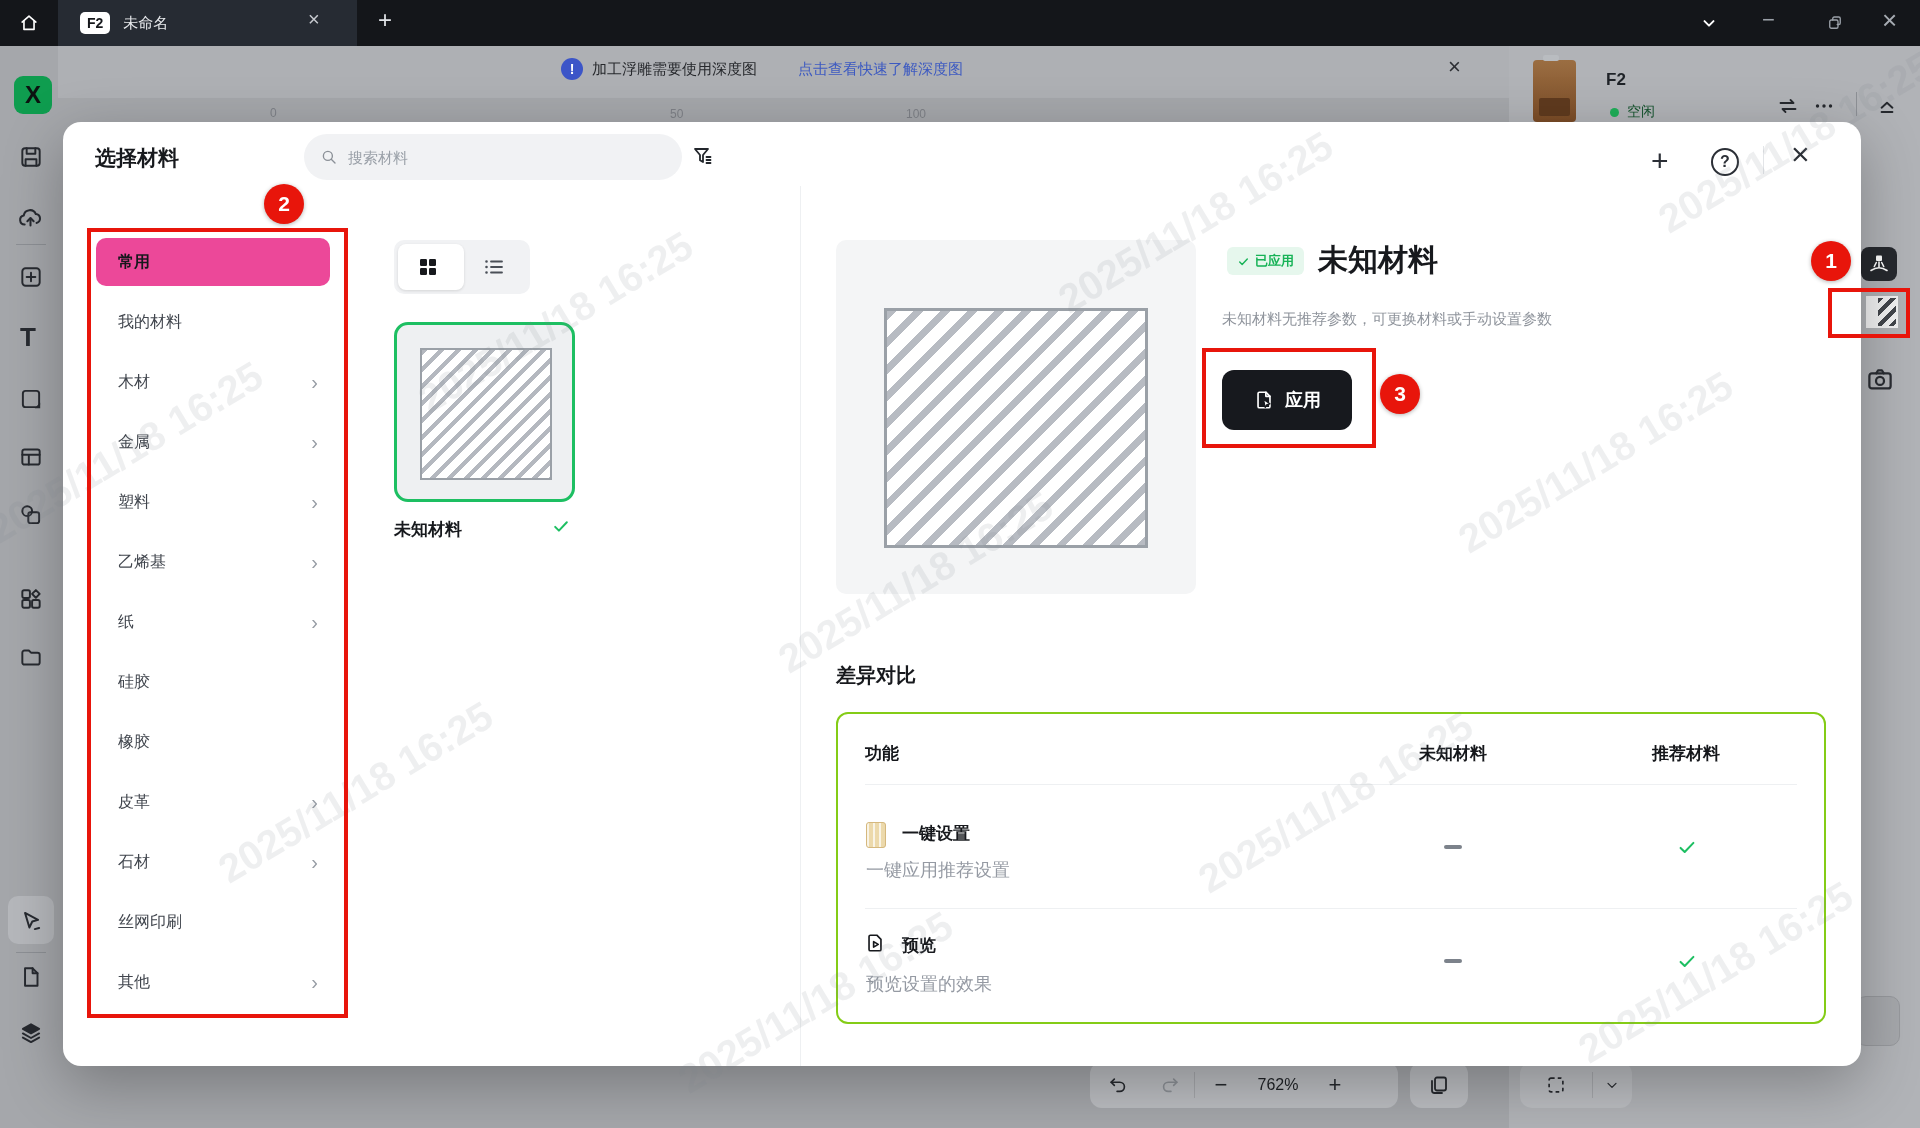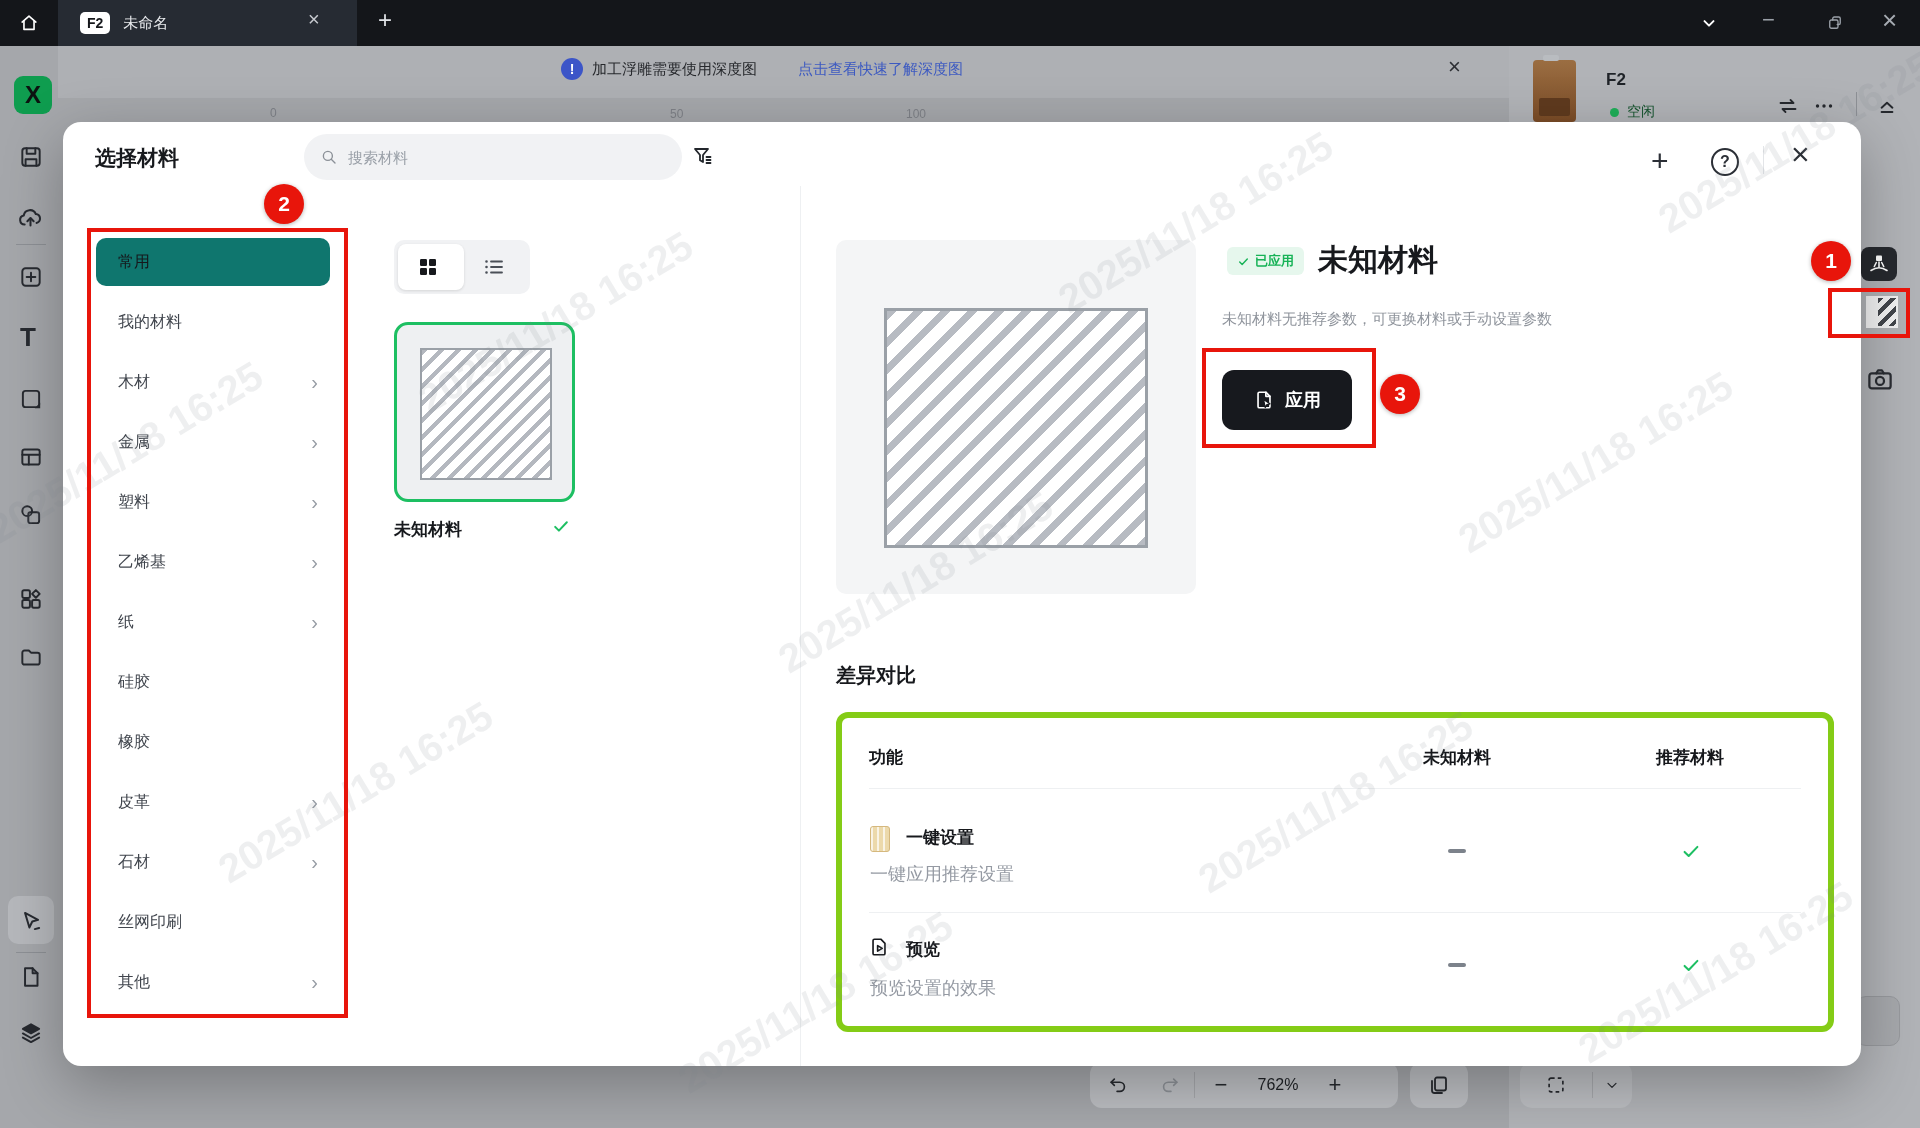--- a/index.html
+++ b/index.html
@@ -25,36 +25,36 @@
   .dialog{left:63px;top:122px;width:1798px;height:944px;background:#fff;border-radius:18px;
     box-shadow:0 18px 60px rgba(0,0,0,.28);z-index:20;}
   .dlg-title{left:32px;top:22px;font-size:21px;font-weight:bold;}
   .search{left:241px;top:12px;width:378px;height:46px;background:#f1f2f4;border-radius:23px;display:flex;align-items:center;}
   .search input{border:none;outline:none;background:transparent;font-size:15px;color:#333;width:290px;
     font-family:"Liberation Sans","DejaVu Sans",sans-serif;}
   .search input::placeholder{color:#9aa0a8;}
   .cat{left:33px;width:234px;height:48px;display:flex;align-items:center;font-size:16px;color:#40454d;border-radius:10px;cursor:pointer;}
   .cat .lbl{margin-left:22px;}
   .cat .cat-ch{position:absolute;right:12px;color:#979da5;font-size:20px;line-height:20px;}
-  .cat.sel{background:#0f766e;color:#16181c;font-weight:normal;}
+  .cat.sel{background:#ec4899;color:#16181c;font-weight:bold;}
   .vline{width:1px;background:#eef0f2;}
   .toggle{left:331px;top:118px;width:136px;height:54px;background:#f1f2f4;border-radius:10px;}
   .seg-active{left:4px;top:4px;width:66px;height:46px;background:#fff;border-radius:8px;box-shadow:0 1px 3px rgba(0,0,0,.12);}
   .mcard{left:331px;top:200px;width:175px;height:174px;background:#eef0f2;border:3px solid #1dbf62;border-radius:14px;}
   .hatch1{left:23px;top:23px;width:128px;height:128px;background:repeating-linear-gradient(135deg,#b4b8bf 0 4px,#fff 4px 12px);border:2px solid #9aa0a7;}
   .hatch2{background:repeating-linear-gradient(135deg,#b7bbc2 0 7px,#fff 7px 19px);border:3px solid #9aa0a7;}
   .preview{left:773px;top:118px;width:360px;height:354px;background:#f4f5f6;border-radius:10px;}
   .badge{left:1164px;top:125px;height:28px;background:#e6f7ed;color:#17b357;font-size:13px;font-weight:bold;
     border-radius:6px;display:inline-flex;align-items:center;padding:0 10px;gap:5px;}
   .dtitle{left:1255px;top:118px;font-size:30px;font-weight:bold;}
   .ddesc{left:1159px;top:188px;font-size:15px;color:#8f949c;}
   .applybtn{left:1159px;top:248px;width:130px;height:60px;background:#17191e;border-radius:12px;color:#fff;
     display:flex;align-items:center;justify-content:center;gap:10px;font-size:18px;font-weight:bold;cursor:pointer;}
   .cmp-title{left:773px;top:540px;font-size:20px;font-weight:bold;}
-  .tbl{left:773px;top:590px;width:986px;height:308px;border:6px solid #84cc16;border-radius:12px;background:#fff;}
+  .tbl{left:773px;top:590px;width:986px;height:308px;border:2px solid #84cc16;border-radius:12px;background:#fff;}
   .th{font-size:17px;font-weight:bold;color:#15171b;}
   .sub{font-size:18px;color:#959aa3;}
   .dash{width:18px;height:4px;background:#7c828b;border-radius:2px;}
   .hr{height:1px;background:#eef0f2;}
   .woodic{width:18px;height:24px;background:#ecd9ab;border:1px solid #d5b87e;border-radius:3px;
     background-image:repeating-linear-gradient(90deg,rgba(255,255,255,.7) 0 2px,transparent 2px 6px);}
   .ckgreen{color:#1dbf62;}
   
   .anno{z-index:50;}
   .rbox{border:4px solid #e8150b;}

